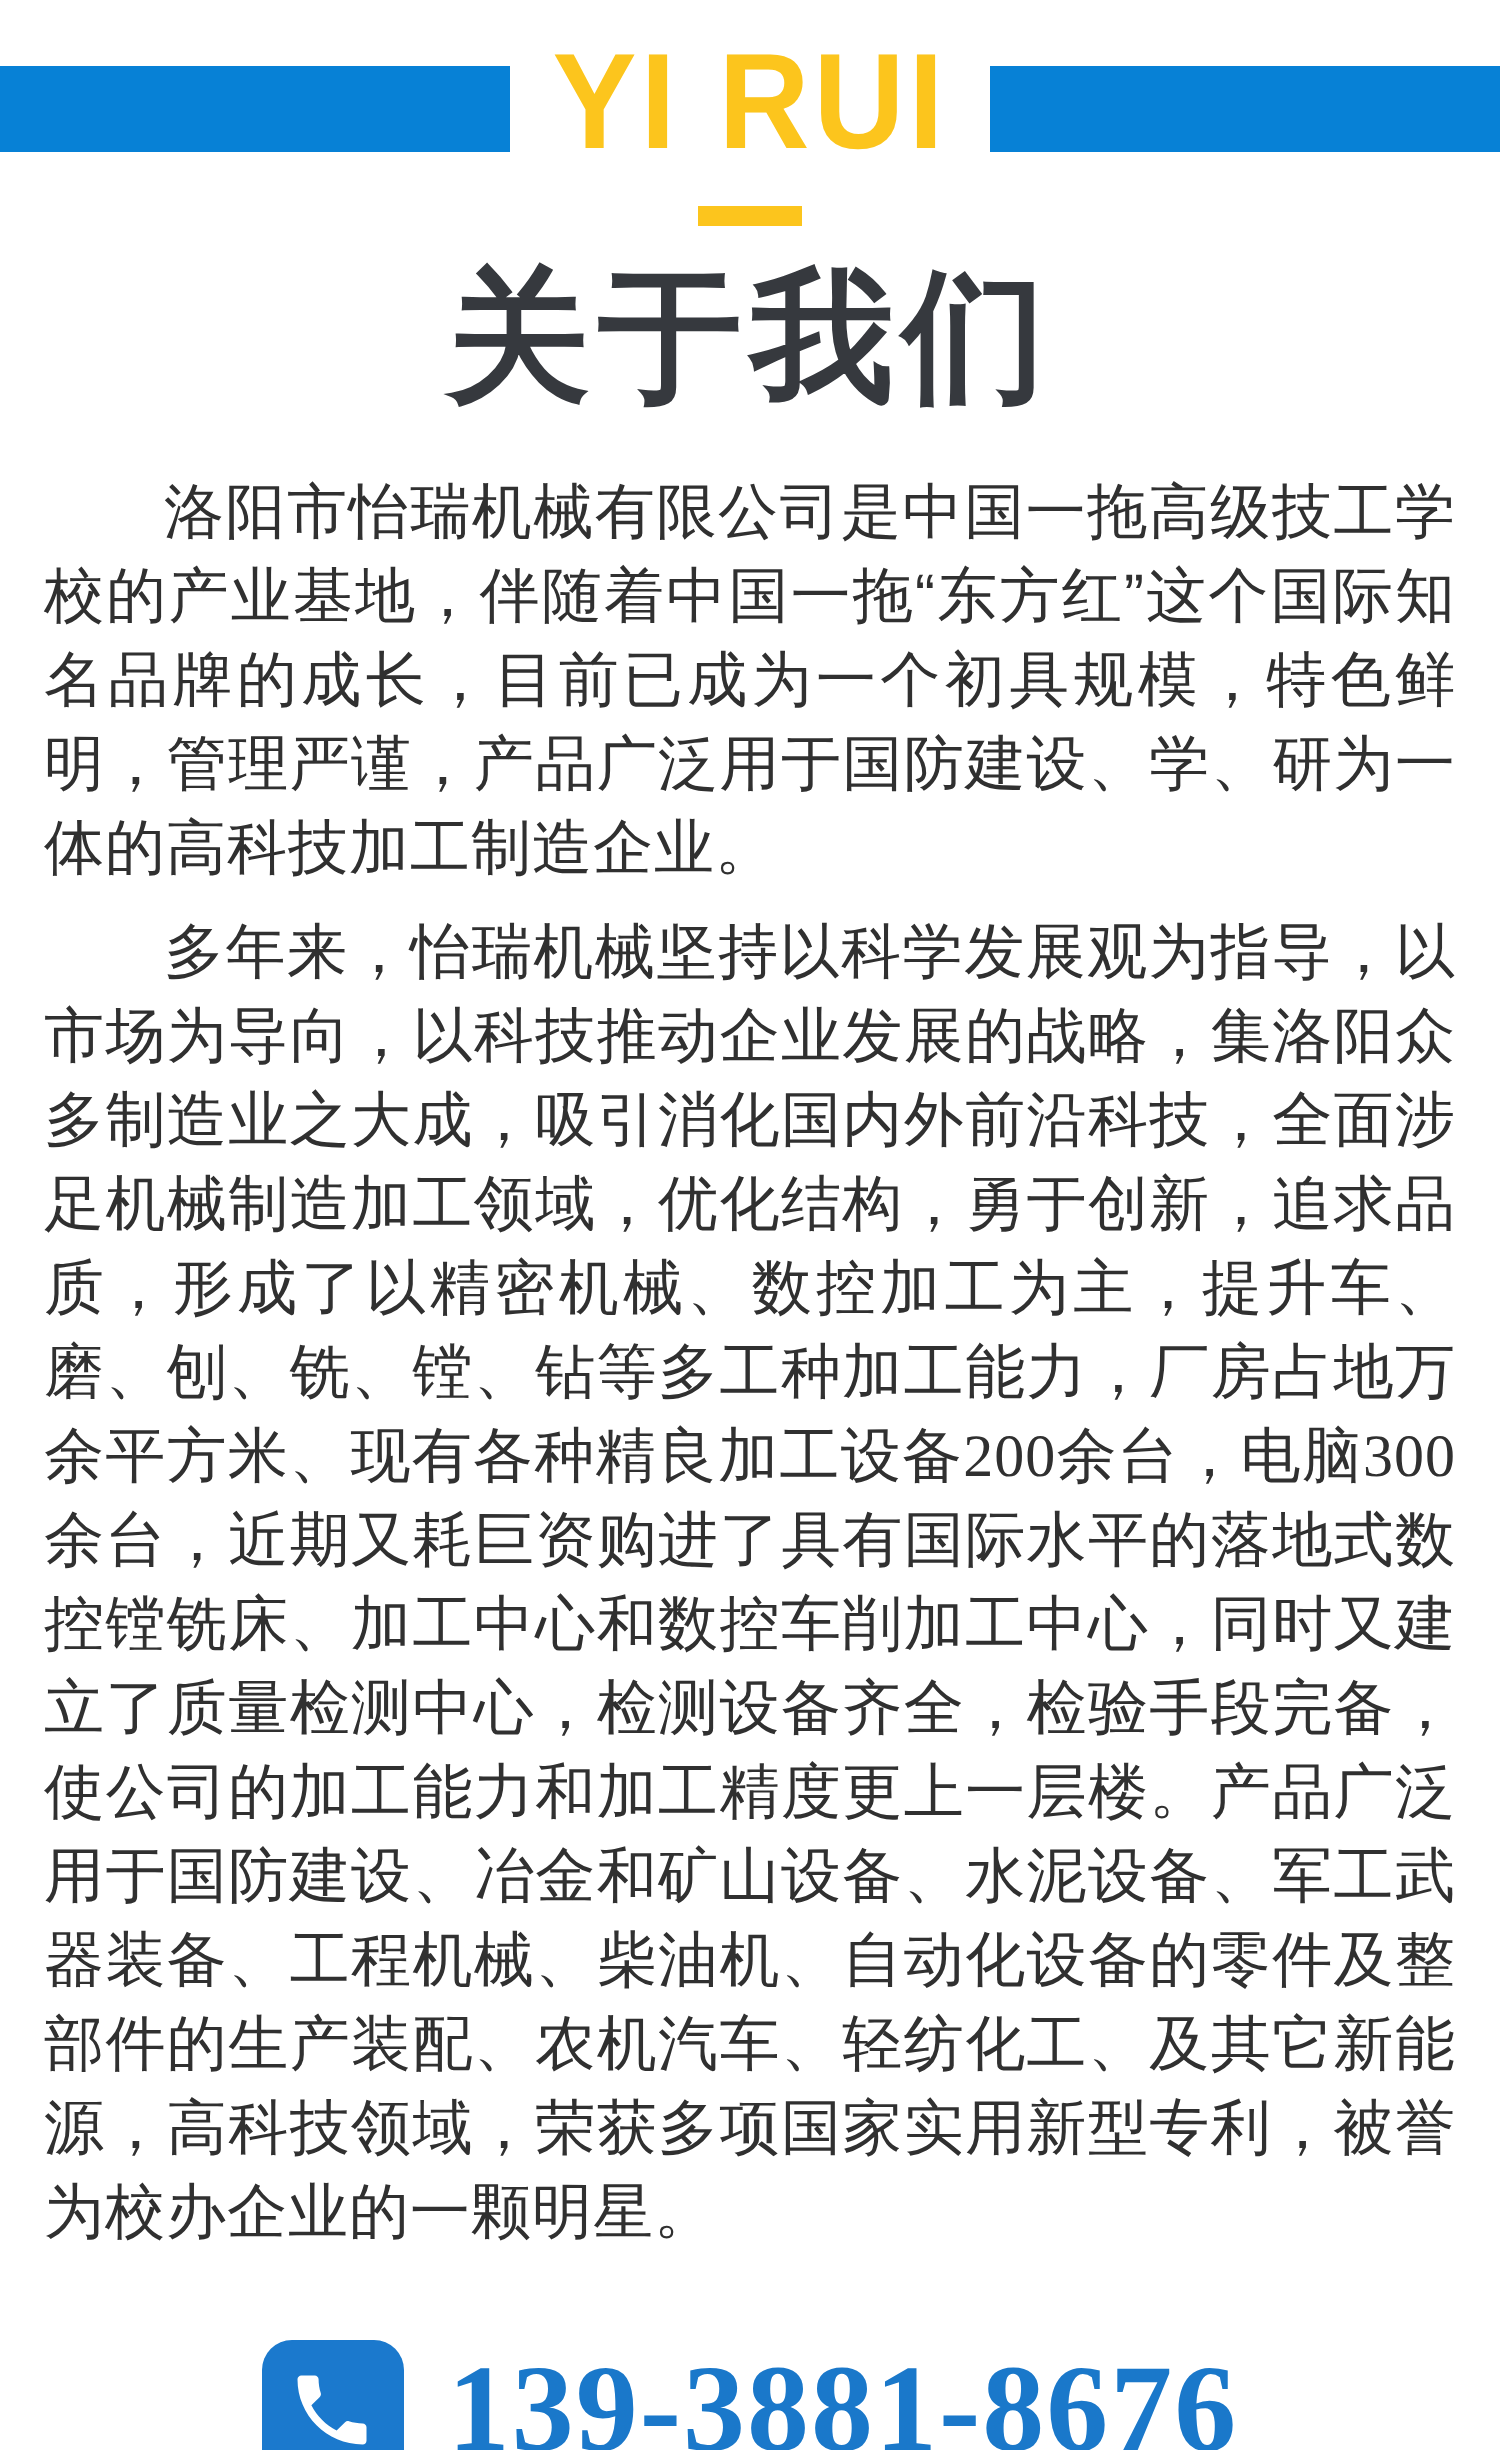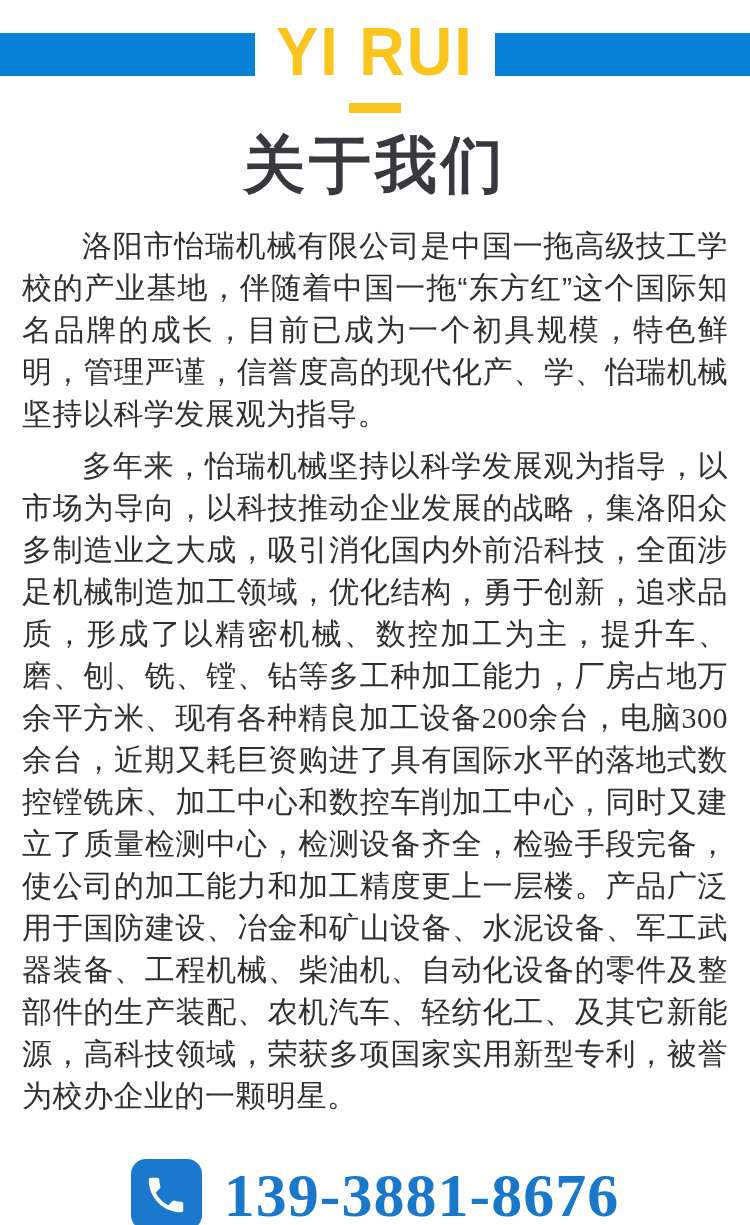--- a/index.html
+++ b/index.html
@@ -48,21 +48,21 @@
     transform: translateX(-50%);
     width: 52px;
     height: 10px;
     background: #fcc51d;
   }
 
   
   .page-title {
     margin-top: 36px;
     text-align: center;
-    font-size: 62px;
+    font-size: 72px;
     font-weight: 800;
     letter-spacing: 4px;
     color: #36393e;
     line-height: 1.05;
   }
 
   
   .about-content {
     margin: 28px 22px 0 22px;
   }
@@ -118,21 +118,21 @@
 <header class="brand-row">
   <div class="brand-bar left"></div>
   <div class="brand-bar right"></div>
   <div class="brand-text">YI RUI</div>
   <div class="brand-dash"></div>
 </header>
 
 <h1 class="page-title">关于我们</h1>
 
 <section class="about-content">
-  <p>洛阳市怡瑞机械有限公司是中国一拖高级技工学校的产业基地，伴随着中国一拖“东方红”这个国际知名品牌的成长，目前已成为一个初具规模，特色鲜明，管理严谨，信誉度高的现代化产、学、怡瑞机械坚持以科学发展观为指导。</p>
+  <p>洛阳市怡瑞机械有限公司是中国一拖高级技工学校的产业基地，伴随着中国一拖“东方红”这个国际知名品牌的成长，目前已成为一个初具规模，特色鲜明，管理严谨，产品广泛用于国防建设、学、研为一体的高科技加工制造企业。</p>
   <p>多年来，怡瑞机械坚持以科学发展观为指导，以市场为导向，以科技推动企业发展的战略，集洛阳众多制造业之大成，吸引消化国内外前沿科技，全面涉足机械制造加工领域，优化结构，勇于创新，追求品质，形成了以精密机械、数控加工为主，提升车、磨、刨、铣、镗、钻等多工种加工能力，厂房占地万余平方米、现有各种精良加工设备200余台，电脑300余台，近期又耗巨资购进了具有国际水平的落地式数控镗铣床、加工中心和数控车削加工中心，同时又建立了质量检测中心，检测设备齐全，检验手段完备，使公司的加工能力和加工精度更上一层楼。产品广泛用于国防建设、冶金和矿山设备、水泥设备、军工武器装备、工程机械、柴油机、自动化设备的零件及整部件的生产装配、农机汽车、轻纺化工、及其它新能源，高科技领域，荣获多项国家实用新型专利，被誉为校办企业的一颗明星。</p>
 </section>
 
 <div class="phone-row">
   <span class="phone-icon-box">
     <svg viewBox="0 0 24 24" aria-hidden="true">
       <path d="M6.62 10.79c1.44 2.83 3.76 5.14 6.59 6.59l2.2-2.2c.27-.27.67-.36 1.02-.24 1.12.37 2.33.57 3.57.57.55 0 1 .45 1 1V20c0 .55-.45 1-1 1-9.39 0-17-7.61-17-17 0-.55.45-1 1-1h3.5c.55 0 1 .45 1 1 0 1.25.2 2.45.57 3.57.11.35.03.74-.25 1.02l-2.2 2.2z"></path>
     </svg>
   </span>
   <span class="phone-number">139-3881-8676</span>

